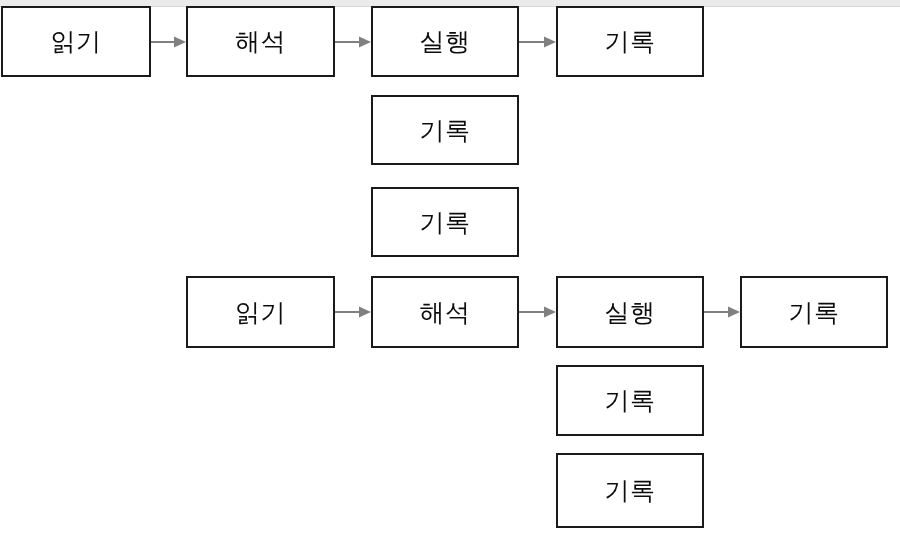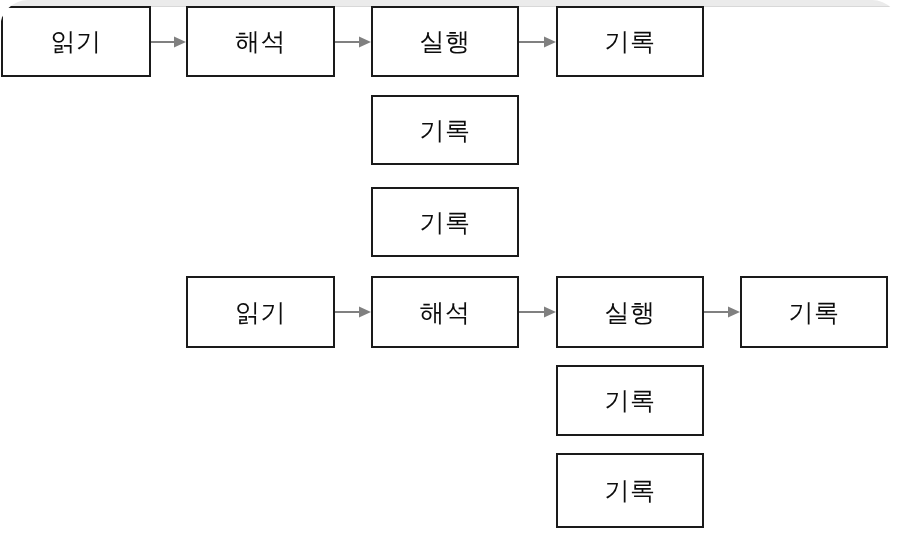--- a/index.html
+++ b/index.html
@@ -7,21 +7,20 @@
     padding: 0;
     background: #ffffff;
   }
   #canvas {
     position: relative;
     width: 900px;
     height: 540px;
     background: #ffffff;
     overflow: hidden;
     font-family: "DejaVu Sans", "Liberation Sans", sans-serif;
-    border-radius: 28px;
   }
   .top-strip {
     position: absolute;
     left: 0;
     top: 0;
     width: 900px;
     height: 6px;
     background: #ebebeb;
   }
   .top-strip-line {

